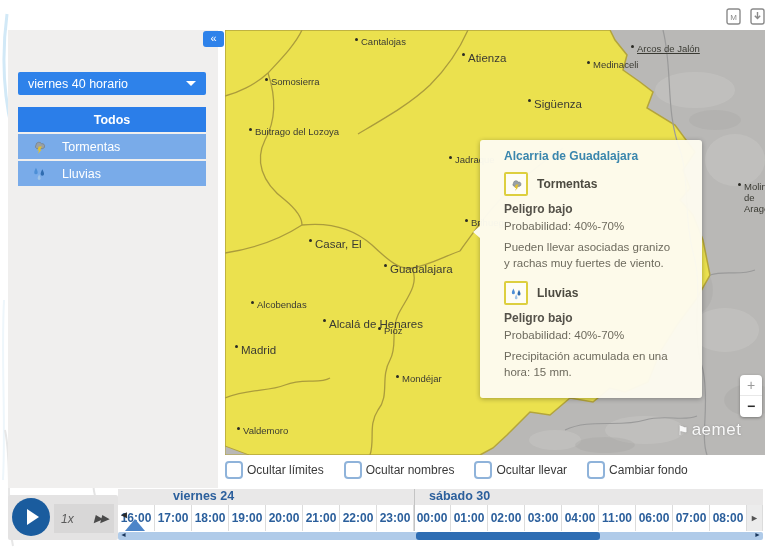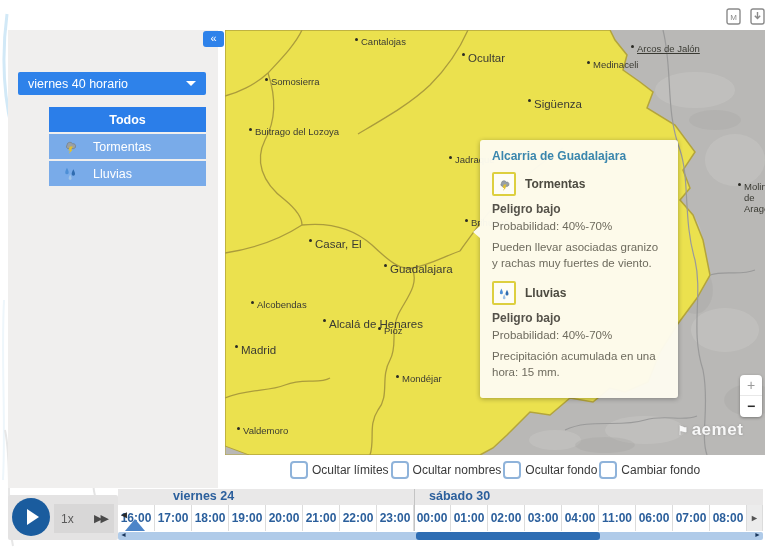--- a/index.html
+++ b/index.html
@@ -12,76 +12,76 @@
       padding:0 10px;border-radius:2px;cursor:pointer;}
   .dd .caret{margin-left:auto;width:0;height:0;border-left:5px solid transparent;
       border-right:5px solid transparent;border-top:5px solid #fff;}
   #region-dd{left:10px;top:5px;width:185px;height:23px;}
   #collapse-btn{left:203px;top:31px;width:21px;height:16px;background:#2e82ea;color:#fff;
       border-radius:3px;font-size:11px;line-height:15px;text-align:center;cursor:pointer;}
   #side-panel{left:8px;top:30px;width:210px;height:458px;background:#f0efee;}
   #time-dd{left:10px;top:42px;width:168px;height:23px;}
   #layer-list{left:10px;top:77px;width:188px;}
   .layer-row{height:25px;margin-bottom:2px;display:flex;align-items:center;color:#fff;
-      font-size:12.5px;cursor:pointer;margin-left:31px;}
+      font-size:12.5px;cursor:pointer;}
   .layer-row.all{background:#2b7ee9;justify-content:center;font-weight:bold;}
   .layer-row.sub{background:#79abe9;}
   .layer-row .licon{width:18px;height:18px;margin:0 14px 0 12px;display:flex;align-items:center;justify-content:center;}
 
   
   .doc-ic{width:15px;height:17px;cursor:pointer;}
 
   
   #map{left:225px;top:30px;width:540px;height:425px;overflow:hidden;background:#b9b8b6;}
   #map svg.layer{position:absolute;left:0;top:0;}
   .place{position:absolute;color:#3a3a33;white-space:nowrap;line-height:1.15;}
   .place .pdot{position:absolute;left:-6px;top:1px;width:3px;height:3px;background:#2a2a24;border-radius:50%;}
   .place.small{font-size:9.5px;}
   .place.big{font-size:11.5px;}
   .place .wrap{white-space:normal;width:58px;}
 
   
   #popup{left:255px;top:110px;width:174px;background:rgba(253,251,240,.97);border-radius:3px;
-      box-shadow:0 1px 5px rgba(0,0,0,.3);padding:9px 12px 8px;z-index:5;}
+      box-shadow:0 1px 5px rgba(0,0,0,.3);padding:9px 24px 8px;z-index:5;}
   #popup .tail{position:absolute;left:-7px;top:86px;width:0;height:0;border-top:6px solid transparent;
       border-bottom:6px solid transparent;border-right:7px solid rgba(253,251,240,.97);}
   #popup .ptitle{font-size:12px;font-weight:bold;color:#3a86ad;margin-bottom:9px;}
   .warn .whead{display:flex;align-items:center;margin:7px 0 6px;}
   .warn .ibox{width:20px;height:20px;border:2px solid #ddcf3f;border-radius:2px;display:flex;
       align-items:center;justify-content:center;margin-right:9px;background:rgba(255,255,255,.5);}
   .warn .wname{font-size:12px;font-weight:bold;color:#4c4a40;}
   .warn .wlevel{font-size:12px;font-weight:bold;color:#55524a;margin:5px 0 4px;}
   .warn .wprob{font-size:11.5px;color:#6e6b5e;margin:0 0 4px;}
   .warn .wdesc{font-size:11.5px;color:#6e6b5e;line-height:1.4;margin:7px 0 10px;}
 
   
   #zoomctl{left:515px;top:345px;width:22px;height:42px;background:#fff;border-radius:4px;
       box-shadow:0 1px 3px rgba(0,0,0,.35);z-index:4;overflow:hidden;}
   #zoomctl .zbtn{height:20px;text-align:center;font-size:14px;line-height:20px;cursor:pointer;}
   #zoom-in{color:#9a9a9a;border-bottom:1px solid #e8e8e8;}
   #zoom-out{color:#2a2a2a;font-weight:bold;}
   #attribution{left:452px;top:390px;z-index:4;color:rgba(255,255,255,.93);display:flex;align-items:center;
       text-shadow:0 0 2px rgba(120,120,120,.6);}
   #attribution .aflag{font-size:13px;margin-right:3px;}
-  #attribution .aname{font-size:17px;font-weight:bold;letter-spacing:.5px;}
+  #attribution .aname{font-size:17px;font-weight:normal;letter-spacing:.5px;}
 
   
   #options-row{left:225px;top:457px;width:540px;height:26px;display:flex;align-items:center;
-      justify-content:center;gap:2px;}
+      justify-content:flex-start;gap:20px;}
   .opt{display:flex;align-items:center;gap:4px;}
   .opt .cb{width:14px;height:14px;border:2px solid #8fb3da;border-radius:4px;background:#fff;cursor:pointer;}
   .opt .olabel{font-size:12px;color:#3a3a3a;}
 
   
   #controls-box{left:8px;top:495px;width:110px;height:45px;background:#e4e3e3;border-radius:2px;}
   #play-btn{left:12px;top:498px;width:38px;height:38px;border-radius:50%;background:#1a5c9e;cursor:pointer;}
   #play-btn .tri{position:absolute;left:15px;top:11px;width:0;height:0;border-top:8px solid transparent;
       border-bottom:8px solid transparent;border-left:12px solid #fff;}
   #speed-box{left:54px;top:504px;width:60px;height:29px;background:#d8d7d7;display:flex;
-      align-items:center;justify-content:space-between;padding:0 7px;box-sizing:border-box;}
+      align-items:center;justify-content:space-between;padding:0 7px;box-sizing:border-box;font-style:italic;}
   #speed-label{font-size:12px;color:#5a5a5a;cursor:pointer;}
   #ff-btn{font-size:11px;color:#4a4a4a;letter-spacing:-2px;cursor:pointer;}
 
   #timeline{left:118px;top:489px;width:645px;height:51px;}
   #tl-header{position:absolute;left:0;top:0;width:645px;height:16px;background:#e9e8e8;}
   .day-label{position:absolute;top:0;font-size:12.5px;font-weight:bold;color:#2b5f9c;}
   #tl-cells{position:absolute;left:0;top:16px;height:26px;display:flex;}
   .tcell{width:36px;height:26px;background:#fff;border-right:1px solid #dcdcdc;text-align:center;
       font-size:12px;font-weight:bold;color:#2b5f9c;line-height:26px;cursor:pointer;flex:none;}
   .tcell.arrow{width:15px;background:#ececec;color:#555;font-size:9px;}
@@ -186,21 +186,21 @@
 
       <g fill="none" stroke="#9a9a9a" stroke-width="1.2">
         <path d="M438,0 C448,40 440,80 455,120 C465,150 458,190 470,230 C478,265 465,300 478,340 C485,375 475,405 482,425"></path>
         <path d="M340,400 C365,388 395,398 420,390 C440,384 458,392 472,386"></path>
         <path d="M485,245 C500,240 515,246 530,240"></path>
       </g>
     </svg>
 
     <div id="places">
         <div class="place small" style="left: 136px; top: 7px;"><span class="pdot"></span><span class="">Cantalojas</span></div>
-        <div class="place big" style="left: 243px; top: 22px;"><span class="pdot"></span><span class="">Ocultar</span></div>
+        <div class="place big" style="left: 243px; top: 22px;"><span class="pdot"></span><span class="">Atienza</span></div>
         <div class="place small" style="left: 46px; top: 47px;"><span class="pdot"></span><span class="">Somosierra</span></div>
         <div class="place small" style="left: 368px; top: 30px;"><span class="pdot"></span><span class="">Medinaceli</span></div>
         <div class="place small" style="left: 412px; top: 14px; text-decoration: underline;"><span class="pdot"></span><span class="wrap">Arcos de Jalón</span></div>
         <div class="place big" style="left: 309px; top: 68px;"><span class="pdot"></span><span class="">Sigüenza</span></div>
         <div class="place small" style="left: 30px; top: 97px;"><span class="pdot"></span><span class="wrap">Buitrago del Lozoya</span></div>
         <div class="place small" style="left: 230px; top: 125px;"><span class="pdot"></span><span class="">Jadraque</span></div>
         <div class="place small" style="left: 246px; top: 188px;"><span class="pdot"></span><span class="">Brihuega</span></div>
         <div class="place small" style="left: 519px; top: 152px;"><span class="pdot"></span><span class="wrap">Molina de Aragón</span></div>
         <div class="place big" style="left: 90px; top: 208px;"><span class="pdot"></span><span class="">Casar, El</span></div>
         <div class="place big" style="left: 165px; top: 233px;"><span class="pdot"></span><span class="">Guadalajara</span></div>
@@ -263,21 +263,21 @@
       <div class="opt">
         <span class="cb"></span>
         <span class="olabel">Ocultar límites</span>
       </div>
       <div class="opt">
         <span class="cb"></span>
         <span class="olabel">Ocultar nombres</span>
       </div>
       <div class="opt">
         <span class="cb"></span>
-        <span class="olabel">Ocultar fondo</span>
+        <span class="olabel">Ocultar llevar</span>
       </div>
       <div class="opt">
         <span class="cb"></span>
         <span class="olabel">Cambiar fondo</span>
       </div>
     </div>
 
   <div class="abs" id="controls-box"></div>
   <div class="abs" id="play-btn">
       <div class="tri"></div>

